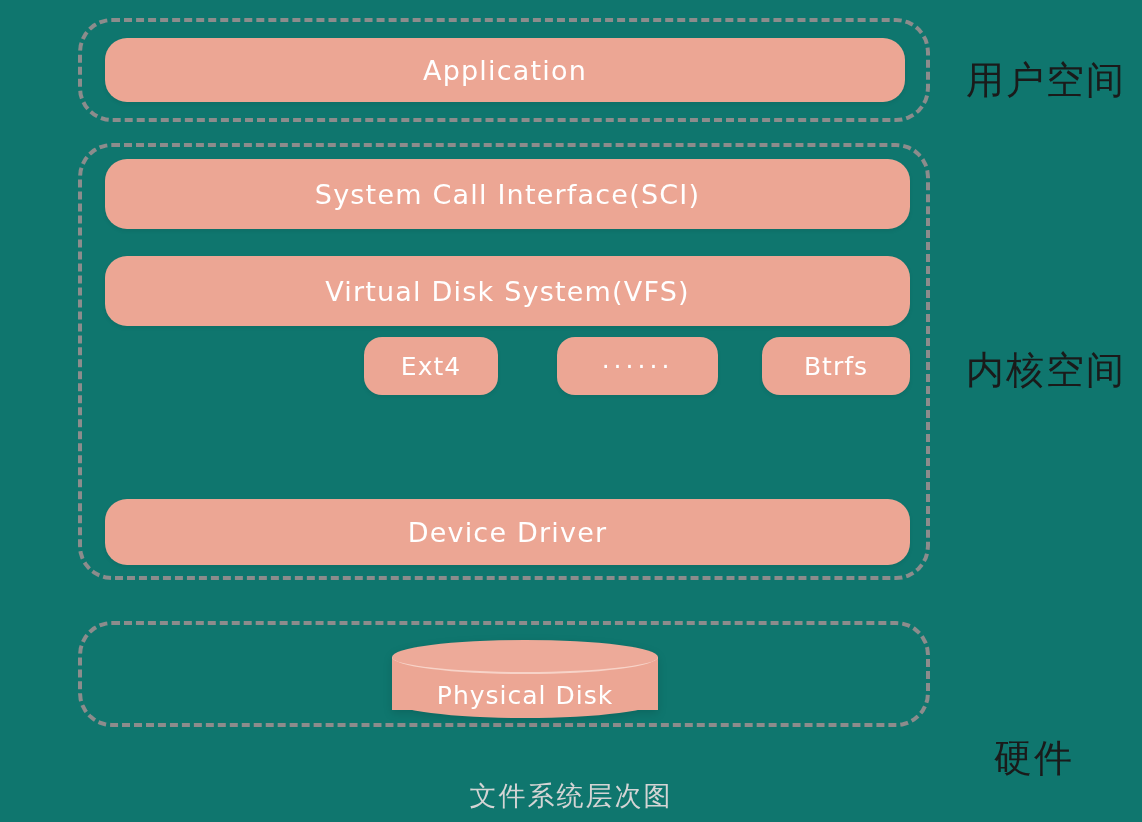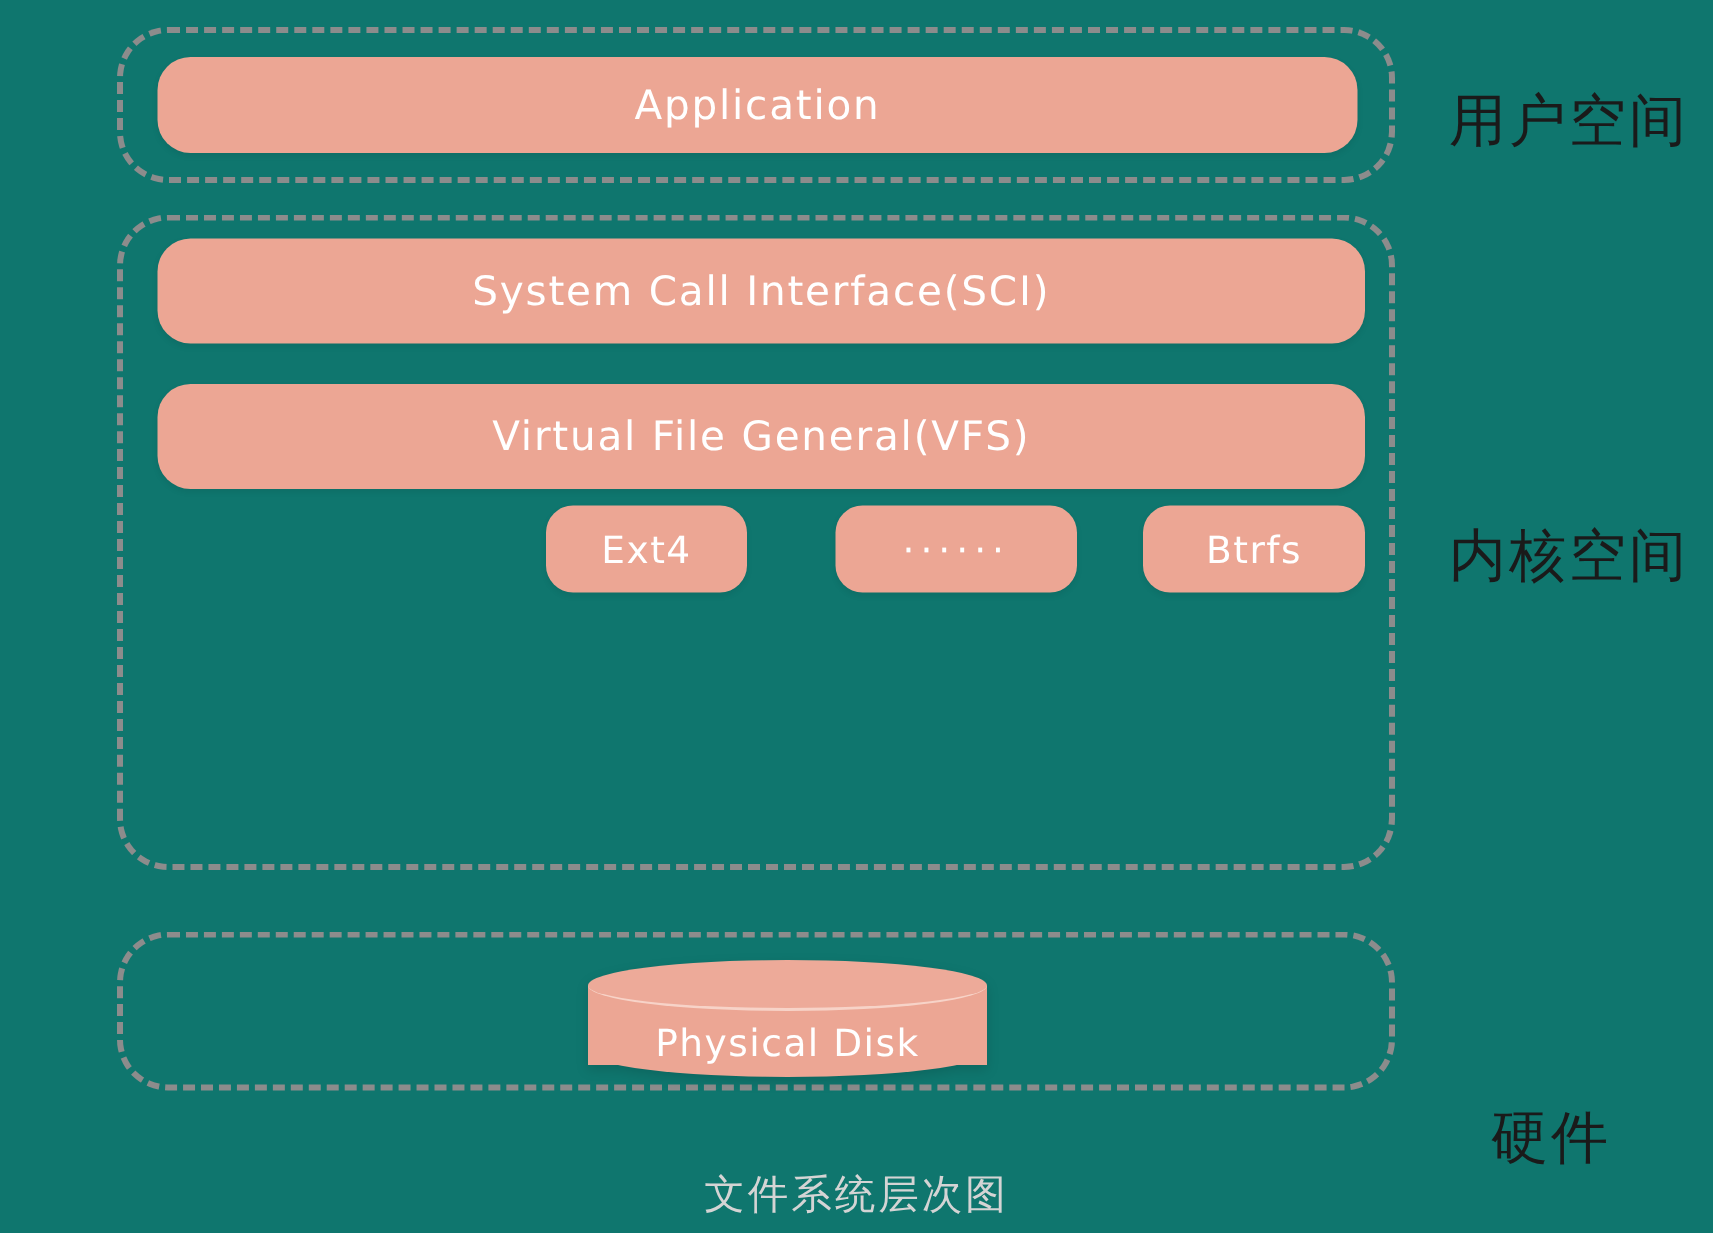--- a/index.html
+++ b/index.html
@@ -160,30 +160,31 @@
   <div class="zone" id="zone-user"></div>
 
   <div class="layer-box" id="box-application">Application</div>
 
   <div class="zone-label" id="label-user">用户空间</div>
 
   <div class="zone" id="zone-kernel"></div>
 
   <div class="layer-box" id="box-sci">System Call Interface(SCI)</div>
 
-  <div class="layer-box" id="box-vfs">Virtual File General(VFS)</div>
+  <div class="layer-box" id="box-vfs">Virtual Disk System(VFS)</div>
 
 
   <div class="fs-box" id="fs-box-1">Ext4</div>
 
   <div class="fs-box" id="fs-box-2">······</div>
 
   <div class="fs-box" id="fs-box-3">Btrfs</div>
 
 
+  <div class="layer-box" id="box-driver">Device Driver</div>
 
   <div class="zone-label" id="label-kernel">内核空间</div>
 
   <div class="zone" id="zone-hardware"></div>
 
   <div id="disk">
     <div id="disk-bottom-cap"></div>
     <div id="disk-body"></div>
     <div id="disk-top-cap"></div>
     <div id="disk-label">Physical Disk</div>

